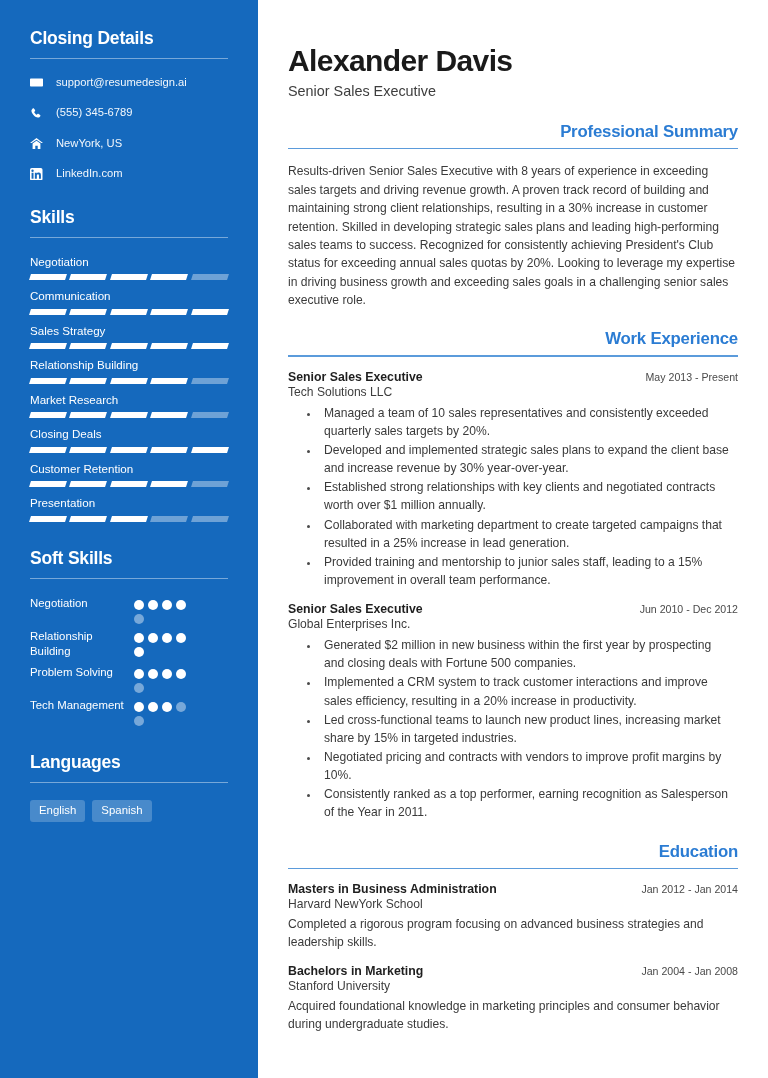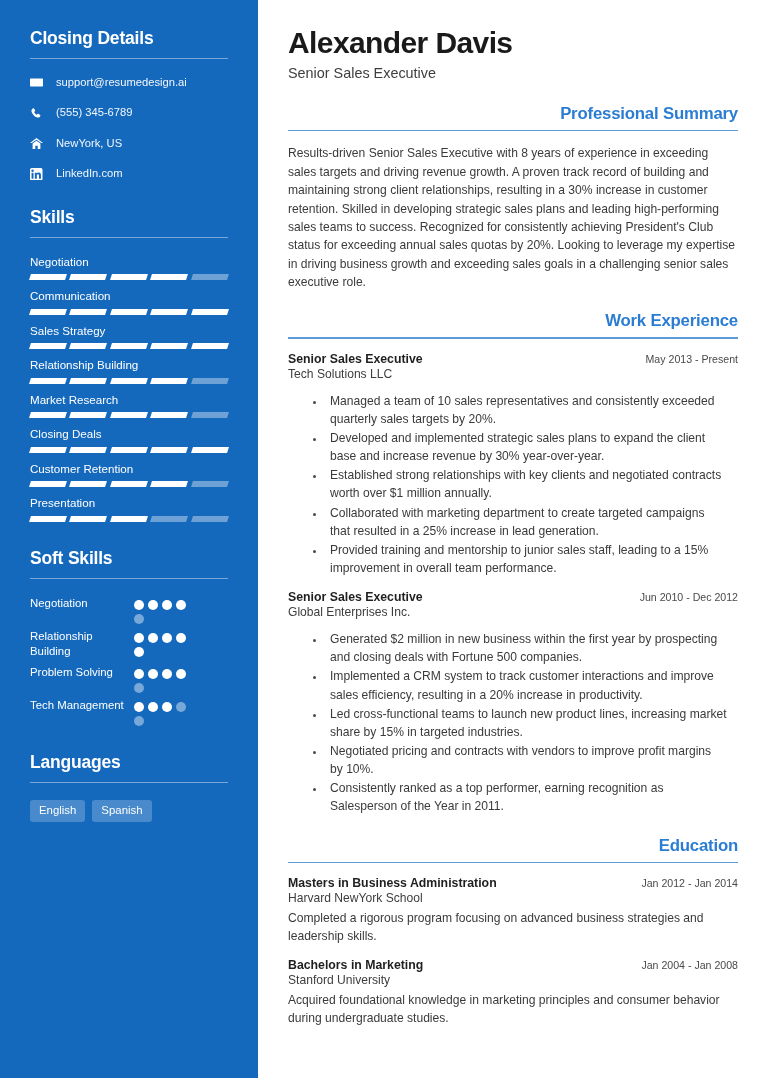--- a/index.html
+++ b/index.html
@@ -117,21 +117,21 @@
     border-radius: 3px;
     padding: 4px 9px 5px 9px;
     font-size: 11.4px;
     color: #ffffff;
     line-height: 1.1;
   }
 
   
   .main {
     flex: 1 1 auto;
-    padding: 26px 30px 20px 30px;
+    padding: 44px 30px 20px 30px;
     color: #333333;
   }
   .name {
     font-size: 30px;
     font-weight: bold;
     color: #1a1a1a;
     letter-spacing: -0.6px;
     line-height: 1.1;
     margin-bottom: 6px;
   }
@@ -185,21 +185,21 @@
     margin-top: 1px;
     margin-bottom: 4px;
   }
   .entry-desc {
     font-size: 12.1px;
     color: #3a3a3a;
     line-height: 1.5;
     margin-top: 4px;
   }
   ul.bullets {
-    margin: 11px;
+    margin: 5px;
     padding-left: 27px;
     list-style: disc;
   }
   ul.bullets li {
     font-size: 12.1px;
     color: #3a3a3a;
     line-height: 1.5;
     margin-bottom: 1px;
     padding-left: 4px;
   }

